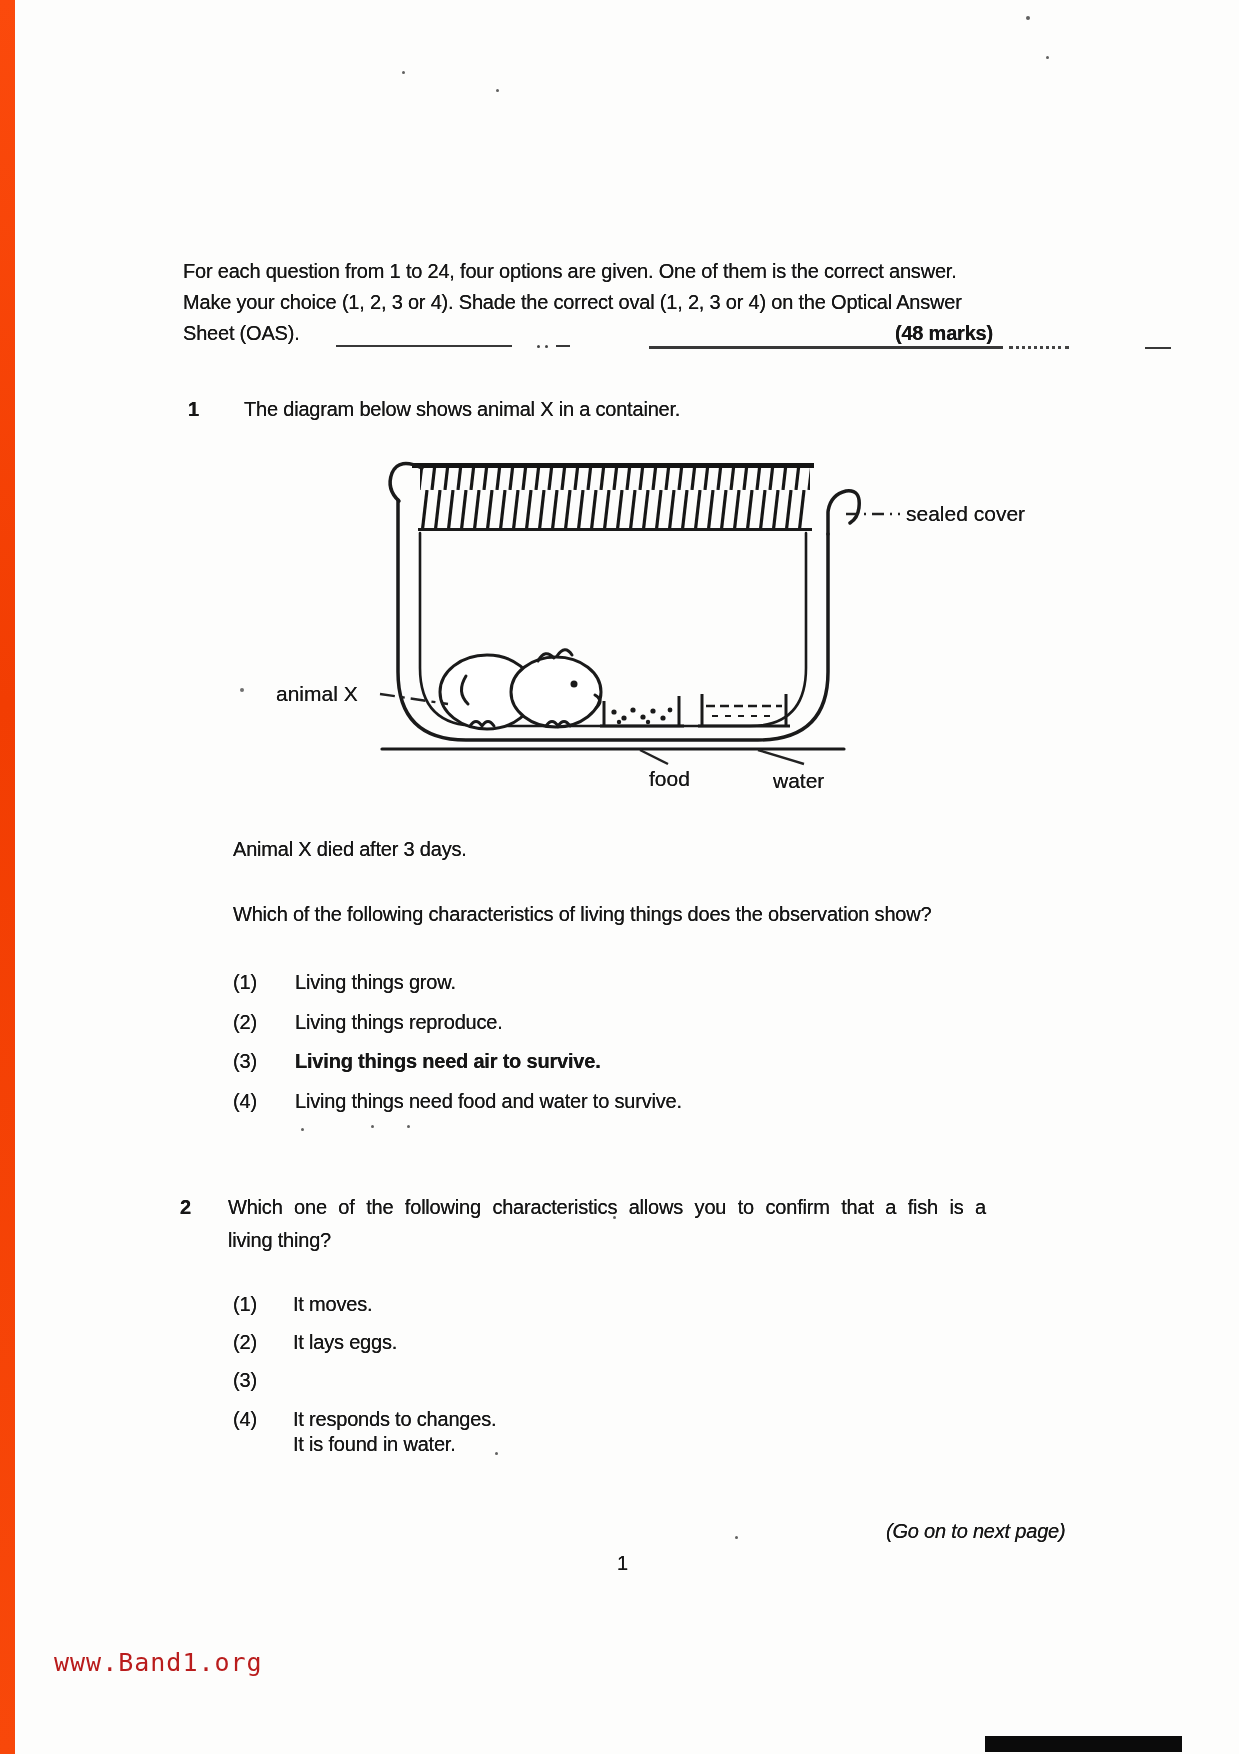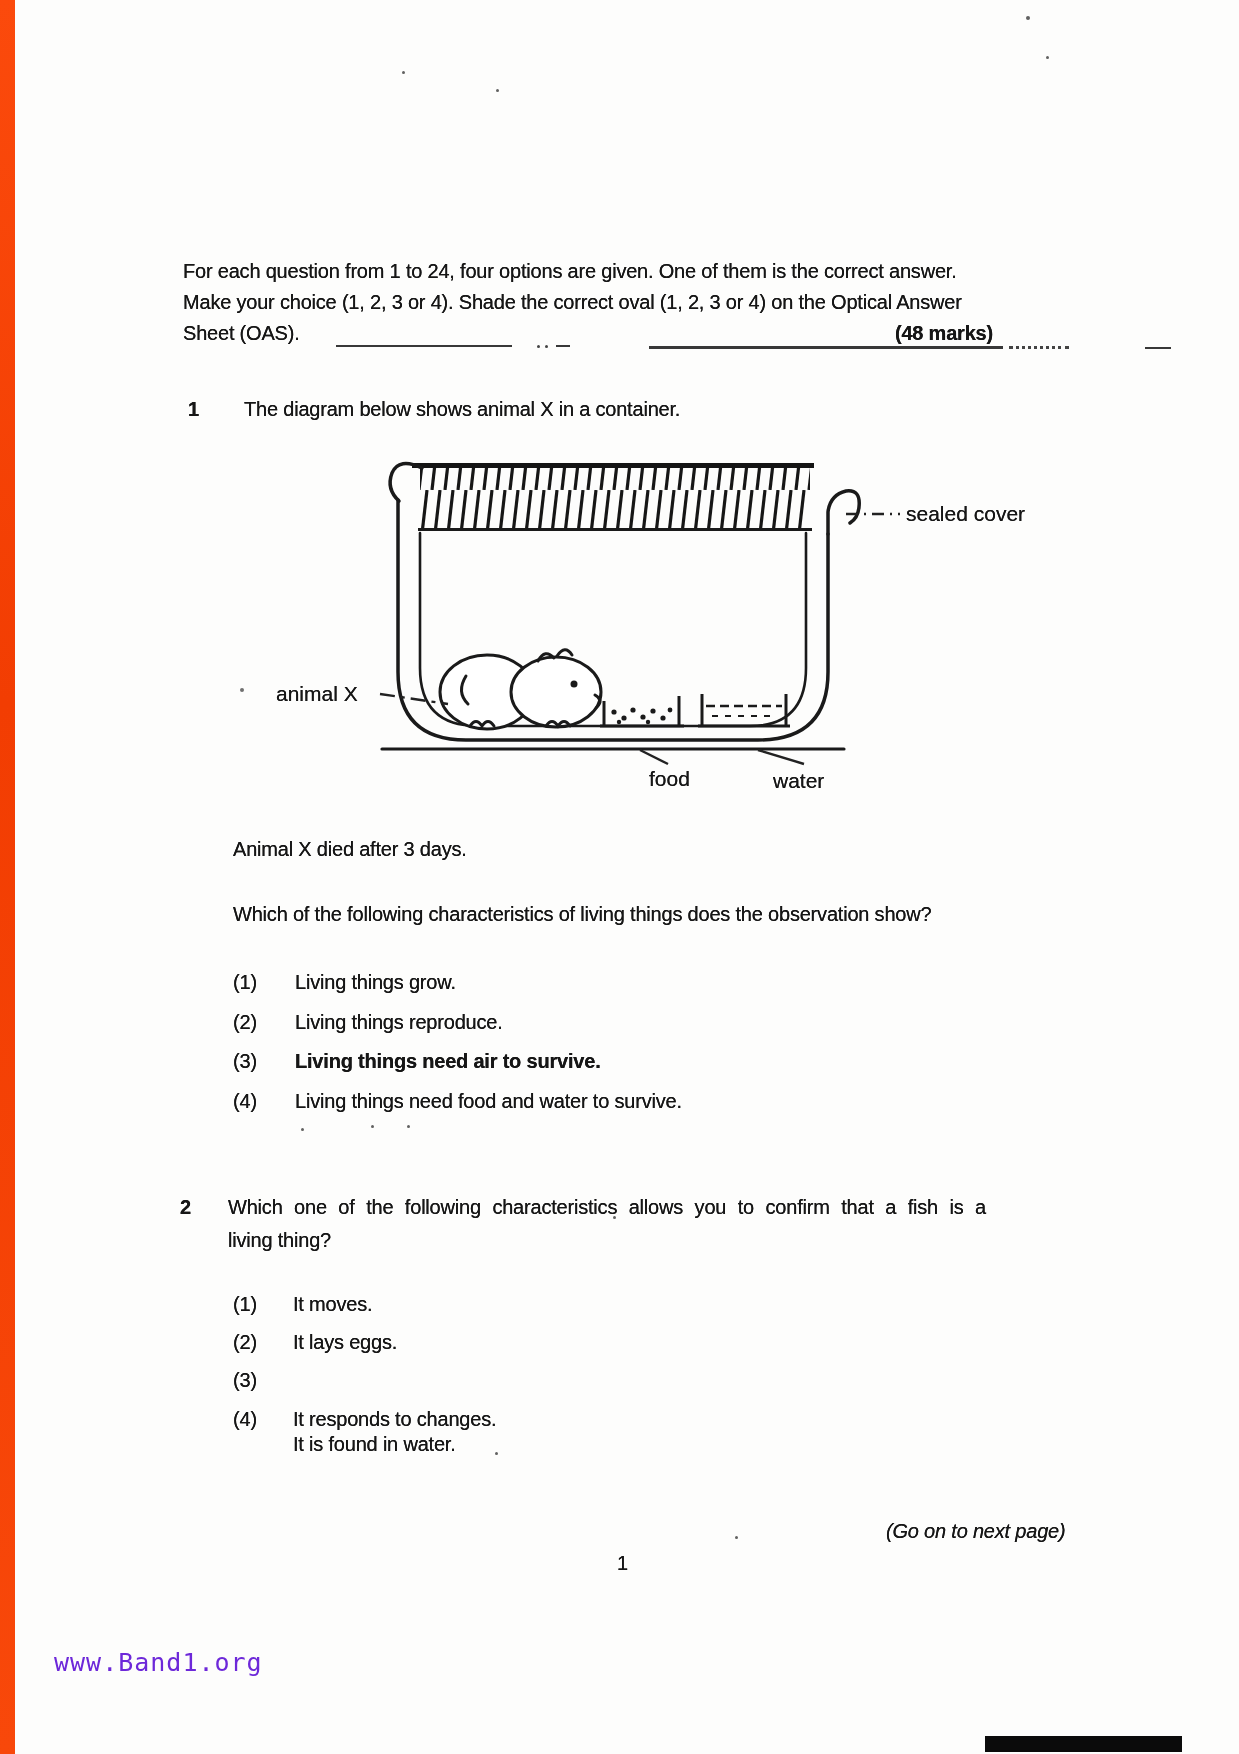--- a/index.html
+++ b/index.html
@@ -15,21 +15,21 @@
     background:linear-gradient(180deg,#fb4a0c 0%,#f23d02 40%,#f8480a 100%);}
   .instr{line-height:31px;margin-top:44px;}
   .marksline{width:810px;display:flex;justify-content:space-between;}
   .divseg{background:#383838;height:2px;}
   .divdot{background:#444;height:3px;width:3px;border-radius:2px;}
   .qnum{font-size:20px;}
   .optrow{height:26px;}
   .justline{width:758px;text-align:justify;text-align-last:justify;white-space:normal;}
   .nextnote{font-style:italic;font-size:20px;}
   .pagenum{font-size:20px;}
-  .watermark{font-family:"DejaVu Sans Mono",monospace;font-size:25px;color:#6d28d9;letter-spacing:1px;}
+  .watermark{font-family:"DejaVu Sans Mono",monospace;font-size:25px;color:#b91c1c;letter-spacing:1px;}
   .blackbar{background:#0b0b0b;width:197px;height:16px;}
   .speck{background:#2c2c2c;border-radius:50%;opacity:.75;}
   svg text{font-family:"Liberation Sans",sans-serif;fill:#161616;text-shadow:0 0 .5px rgba(10,10,10,.9);}
 </style>
 </head>
 <body>
 
 <div class="a stripe"></div>
 
 <div class="a instr scan txt" style="left:183px;top:212px;width:812px;">

